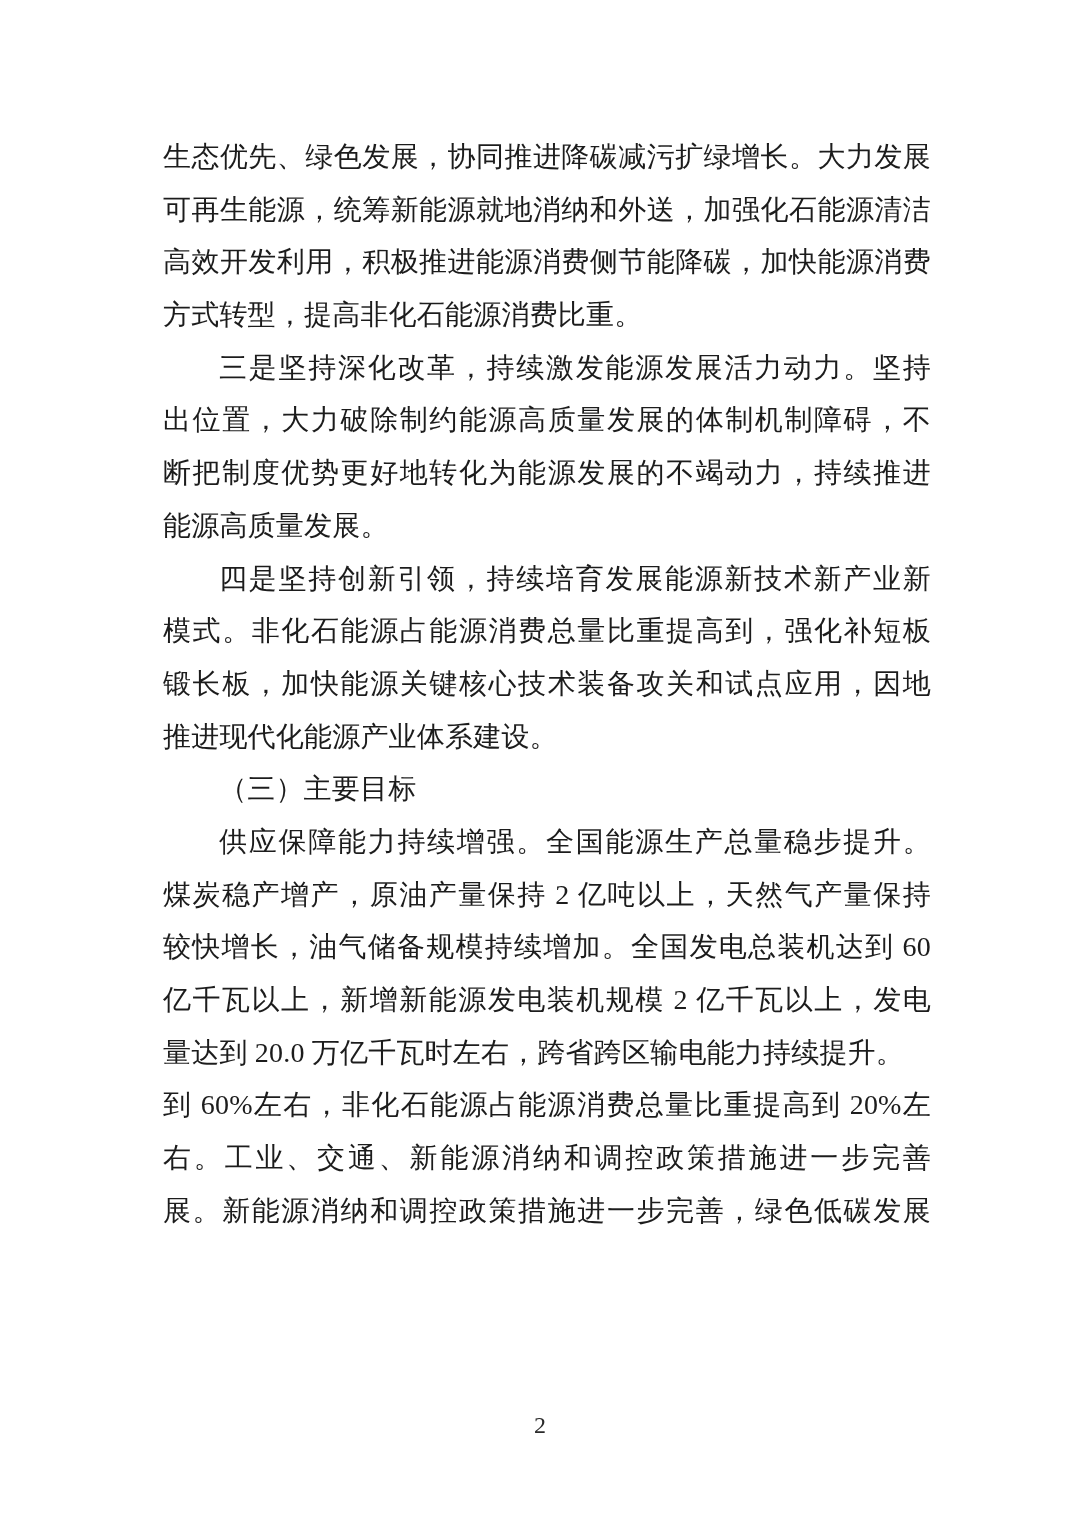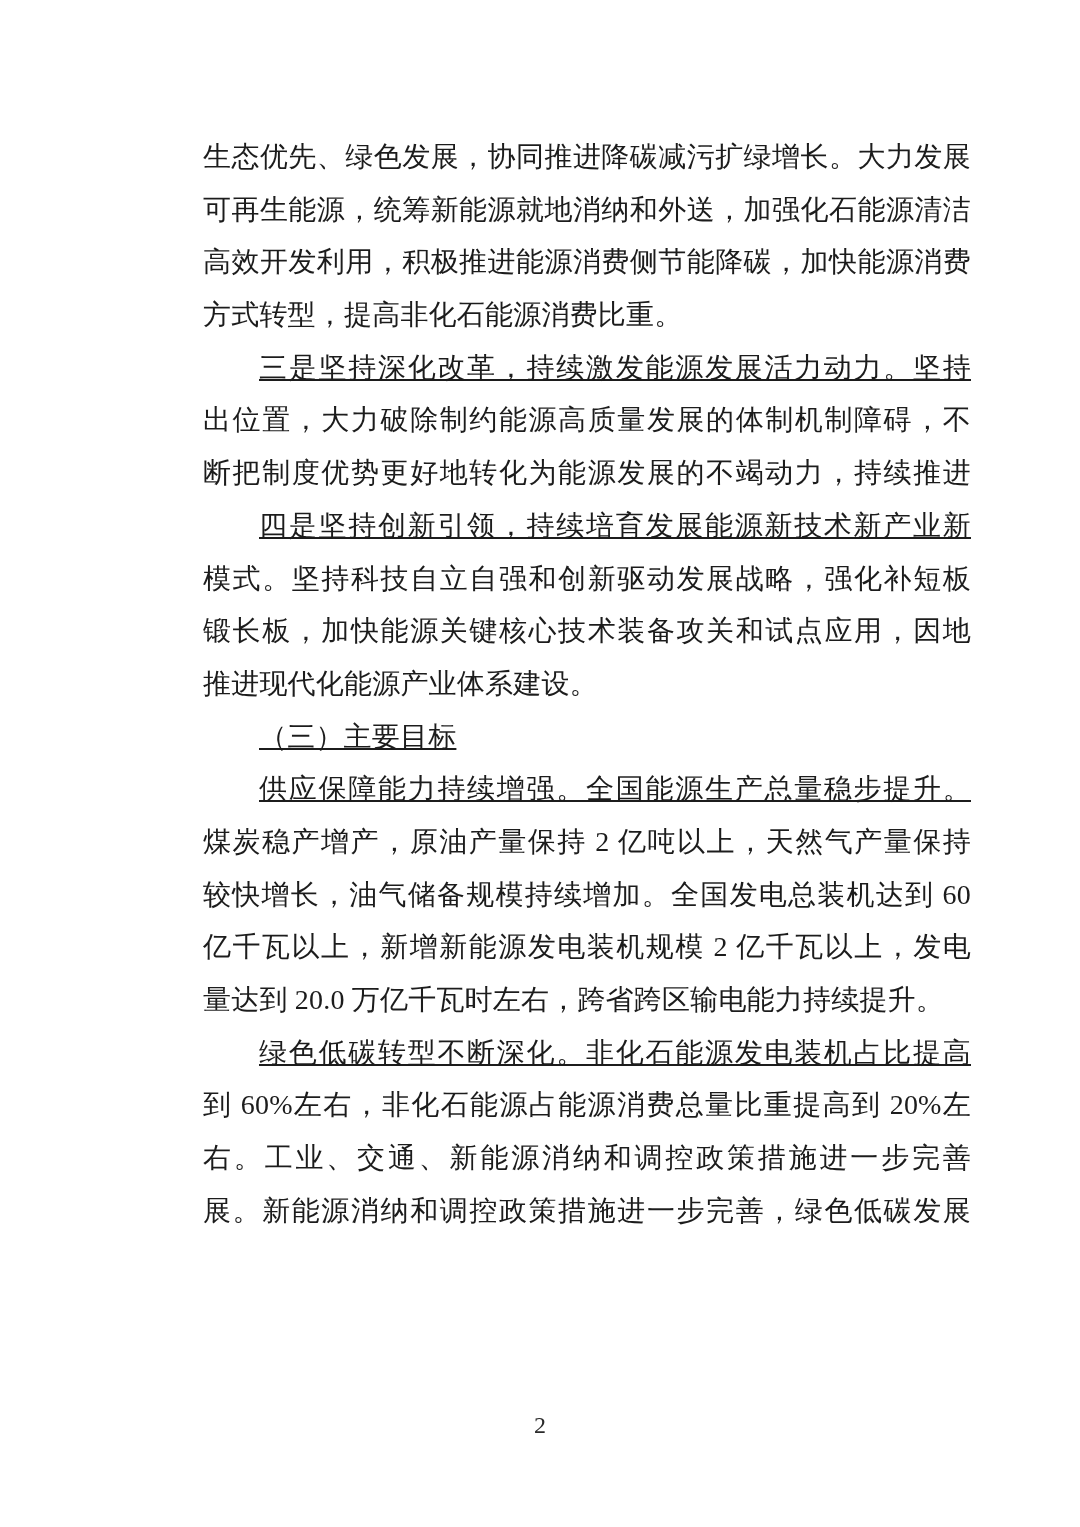--- a/index.html
+++ b/index.html
@@ -14,34 +14,32 @@
     background: #ffffff;
     overflow: hidden;
     font-family: "Liberation Serif", "DejaVu Serif", serif;
     color: #1c1c1c;
   }
   .text-block {
     position: absolute;
     left: 163px;
     top: 131px;
     width: 768px;
-    margin-left: 40px;
   }
   .text-line {
     font-size: 28px;
     line-height: 52.7px;
     height: 52.7px;
     white-space: nowrap;
     text-align: justify;
     text-align-last: justify;
     letter-spacing: 0.2px;
   }
   .text-line.indent {
     text-indent: 56px;
-    text-decoration: underline;
   }
   .text-line.para-end {
     text-align: right;
     text-align-last: left;
   }
   .page-footer {
     position: absolute;
     top: 1410px;
     left: 0;
     width: 100%;
@@ -59,31 +57,31 @@
 
 <div class="page">
   <div class="text-block" id="text-block">
       <div class="text-line">生态优先、绿色发展，协同推进降碳减污扩绿增长。大力发展</div>
       <div class="text-line">可再生能源，统筹新能源就地消纳和外送，加强化石能源清洁</div>
       <div class="text-line">高效开发利用，积极推进能源消费侧节能降碳，加快能源消费</div>
       <div class="text-line para-end">方式转型，提高非化石能源消费比重。</div>
       <div class="text-line indent">三是坚持深化改革，持续激发能源发展活力动力。坚持</div>
       <div class="text-line">出位置，大力破除制约能源高质量发展的体制机制障碍，不</div>
       <div class="text-line">断把制度优势更好地转化为能源发展的不竭动力，持续推进</div>
+      <div class="text-line para-end">能源高质量发展。</div>
       <div class="text-line indent">四是坚持创新引领，持续培育发展能源新技术新产业新</div>
-      <div class="text-line">模式。坚持科技自立自强和创新驱动发展战略，强化补短板</div>
+      <div class="text-line">模式。非化石能源占能源消费总量比重提高到，强化补短板</div>
       <div class="text-line">锻长板，加快能源关键核心技术装备攻关和试点应用，因地</div>
       <div class="text-line para-end">推进现代化能源产业体系建设。</div>
       <div class="text-line indent para-end">（三）主要目标</div>
       <div class="text-line indent">供应保障能力持续增强。全国能源生产总量稳步提升。</div>
       <div class="text-line">煤炭稳产增产，原油产量保持 2 亿吨以上，天然气产量保持</div>
       <div class="text-line">较快增长，油气储备规模持续增加。全国发电总装机达到 60</div>
       <div class="text-line">亿千瓦以上，新增新能源发电装机规模 2 亿千瓦以上，发电</div>
       <div class="text-line para-end">量达到 20.0 万亿千瓦时左右，跨省跨区输电能力持续提升。</div>
-      <div class="text-line indent">绿色低碳转型不断深化。非化石能源发电装机占比提高</div>
       <div class="text-line">到 60%左右，非化石能源占能源消费总量比重提高到 20%左</div>
       <div class="text-line">右。工业、交通、新能源消纳和调控政策措施进一步完善</div>
       <div class="text-line">展。新能源消纳和调控政策措施进一步完善，绿色低碳发展</div>
     </div>
   <div class="page-footer">
     <span class="page-number">2</span>
   </div>
 </div>
 
 </body></html>

